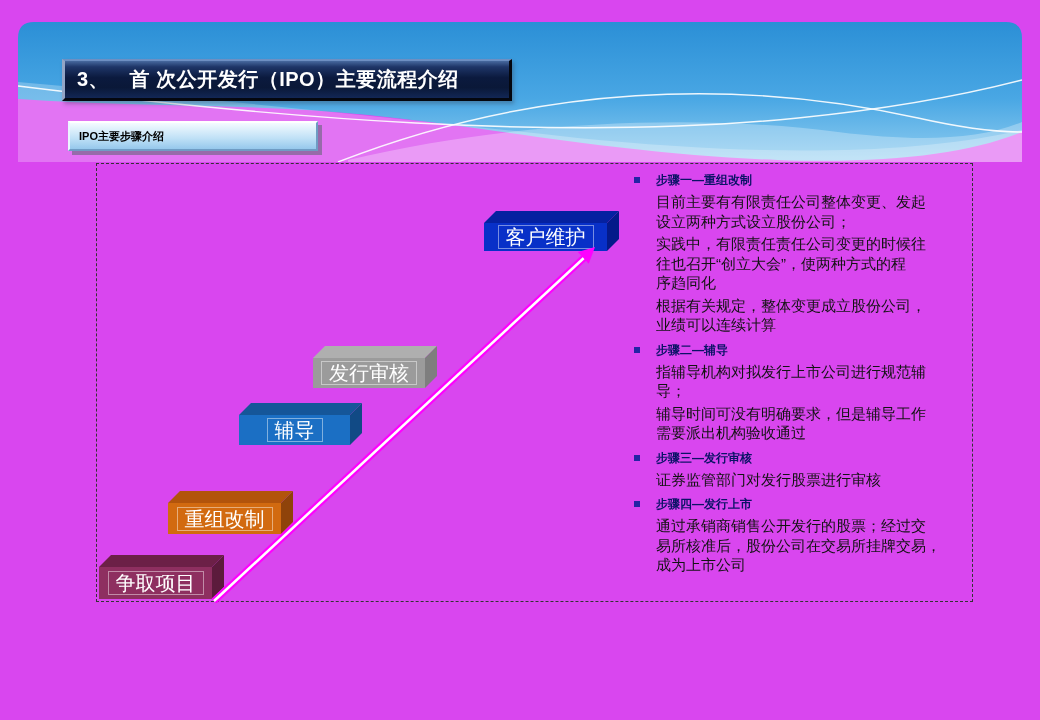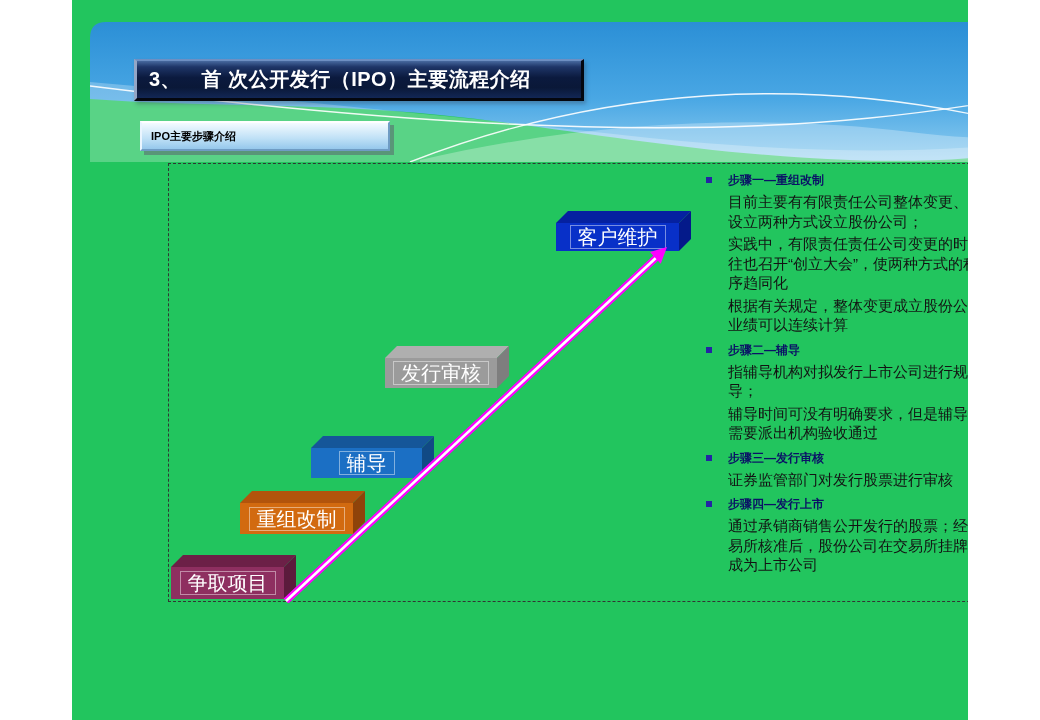--- a/index.html
+++ b/index.html
@@ -1,19 +1,19 @@
 <!DOCTYPE html>
 <html><head>
 <meta charset="utf-8">
 <style>
   * { margin:0; padding:0; box-sizing:border-box; }
   html,body { background:#ffffff; }
   body { font-family:"Liberation Sans","DejaVu Sans",sans-serif; }
   .canvas{
-    position:relative; width:896px; height:720px; background:#22c55e;
+    position:relative; width:1040px; height:720px; background:#d946ef;
     overflow:hidden; margin:0 auto;
   }
   
   .wave-svg{ position:absolute; left:18px; top:22px; }
 
   
   .title-bar{
     position:absolute; left:62px; top:59px; width:450px; height:42px;
     background:linear-gradient(180deg,#47699F 0%,#1E3567 16%,#0B1A3E 45%,#0A1838 72%,#122755 100%);
     border-top:2px solid #6E8FC2; border-left:3px solid #93A6C6;
@@ -128,21 +128,21 @@
     </div>
 
     <div class="step" style="left: 71px; top: 327px; width: 125px; height: 43px; text-decoration: underline; --front: #D26A10; --top: #B2540C; --side: #8F430A;">
       <div class="face-top"></div>
       <div class="face-side"></div>
       <div class="face-front">
         <span>重组改制</span>
       </div>
     </div>
 
-    <div class="step" style="left: 142px; top: 272px; width: 123px; height: 42px; --front: #1B6FC4; --top: #155699; --side: #114A85;">
+    <div class="step" style="left: 142px; top: 239px; width: 123px; height: 42px; --front: #1B6FC4; --top: #155699; --side: #114A85;">
       <div class="face-top"></div>
       <div class="face-side"></div>
       <div class="face-front">
         <span>辅导</span>
       </div>
     </div>
 
     <div class="step" style="left: 216px; top: 182px; width: 124px; height: 42px; --front: #9B9B9B; --top: #AFAFAF; --side: #7E7E7E;">
       <div class="face-top"></div>
       <div class="face-side"></div>

